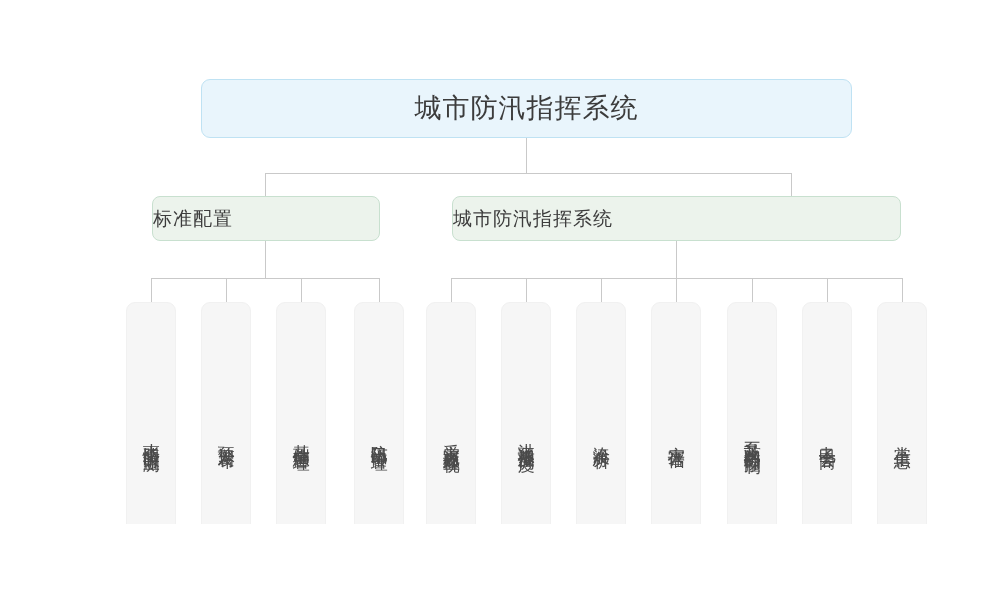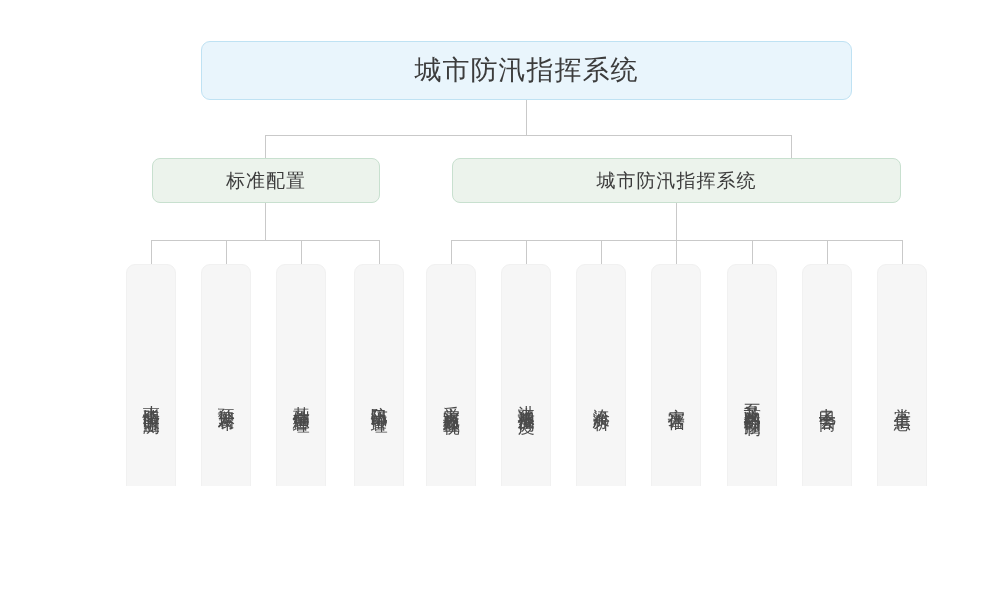--- a/index.html
+++ b/index.html
@@ -9,20 +9,21 @@
   }
   body {
     font-family: "Liberation Sans", "DejaVu Sans", sans-serif;
   }
   #canvas {
     position: relative;
     width: 1000px;
     height: 486px;
     background: #ffffff;
     overflow: hidden;
+    margin-top: 38px;
   }
 
   
   .node-root {
     position: absolute;
     left: 201px;
     top: 41px;
     width: 651px;
     height: 59px;
     box-sizing: border-box;
@@ -44,21 +45,21 @@
   .node-l2 {
     position: absolute;
     top: 158px;
     height: 45px;
     box-sizing: border-box;
     background: #ecf3ec;
     border: 1px solid #c8e0cf;
     border-radius: 8px;
     display: flex;
     align-items: center;
-    justify-content: center;
+    justify-content: flex-start;
   }
   .node-l2 .node-text {
     font-size: 19px;
     color: #3c3c3c;
     letter-spacing: 1px;
     line-height: 1;
   }
   #node-l2-0 { left: 152px; width: 228px; }
   #node-l2-1 { left: 452px; width: 449px; }
 

